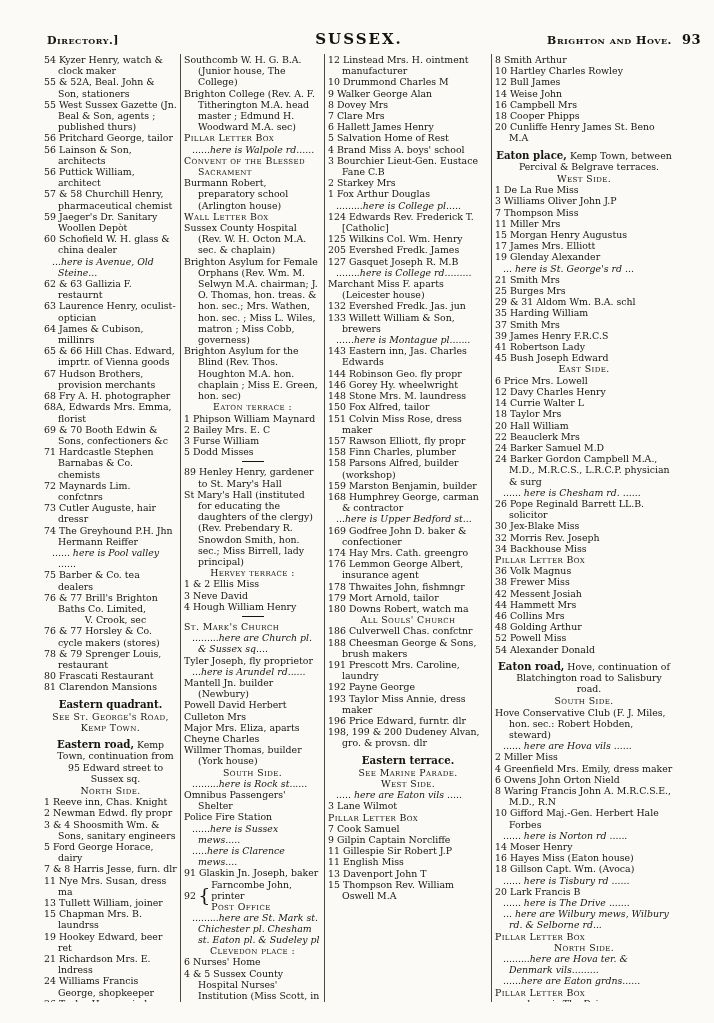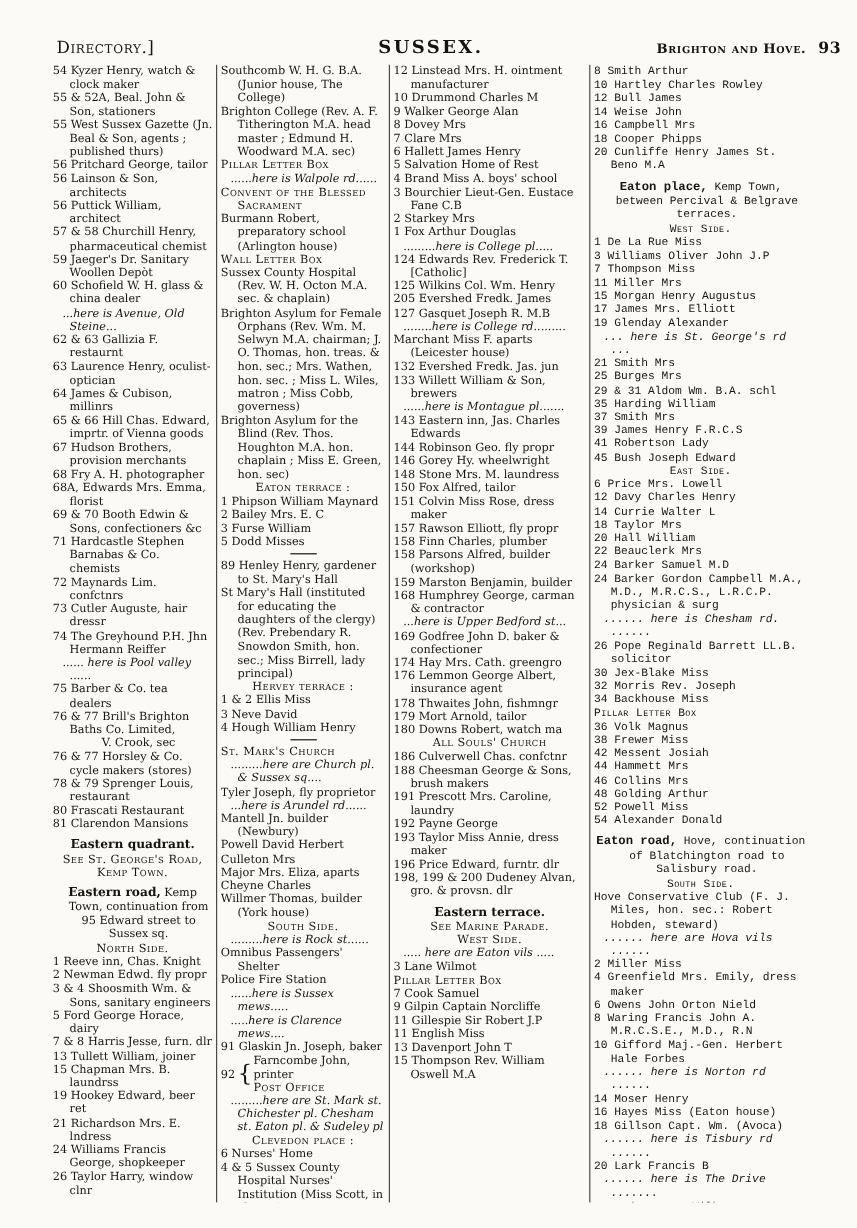--- a/index.html
+++ b/index.html
@@ -3,27 +3,27 @@
 <meta charset="utf-8">
 <style>
   html,body{margin:0;padding:0;}
   body{
     width:714px;height:1023px;background:#fbfaf6;color:#17140f;
     font-family:"DejaVu Serif","Liberation Serif",serif;
     overflow:hidden;
   }
   .page{padding:30px 10px 0 44px;}
   .hdr{display:flex;align-items:baseline;width:654px;margin:0 auto 6px auto;}
-  .hleft{font-variant:small-caps;font-weight:normal;font-size:14px;letter-spacing:.5px;width:170px;}
+  .hleft{font-variant:small-caps;font-weight:bold;font-size:11px;letter-spacing:.5px;width:170px;}
   .hcenter{flex:1;text-align:center;font-size:15px;letter-spacing:2px;font-weight:bold;}
   .hright{width:200px;text-align:right;font-variant:small-caps;font-weight:bold;font-size:11px;letter-spacing:.5px;}
   .hpage{font-size:13px;font-weight:bold;margin-left:10px;font-variant:normal;}
   #cols{display:flex;align-items:stretch;}
   .col{font-size:9.4px;line-height:11.2px;overflow:hidden;height:948px;}
-  .c1{width:133px;} .c2{width:137px;} .c3{width:160px;} .c4{width:178px;font-family:Liberation Mono, monospace;}
+  .c1{width:133px;} .c2{width:137px;} .c3{width:160px;} .c4{width:178px;}
   .vr{width:1px;background:#4e4a42;margin:0 3px;}
   .e{padding-left:14px;text-indent:-14px;}
   .i{font-style:italic;padding-left:14px;text-indent:-6px;}
   .sc{font-variant:small-caps;letter-spacing:.4px;}
   .c{text-align:center;padding-left:0;text-indent:0;}
   .hb{font-weight:bold;font-size:10.2px;margin-top:6px;margin-bottom:1px;}
   .hp{padding-left:10px;text-indent:-10px;margin-top:6px;margin-bottom:1px;text-align:center;}
   .hp b{font-size:10.2px;}
   .rl{width:22px;border-top:1px solid #17140f;margin:4px auto;}
   .r2{text-align:center;text-indent:0;padding-right:4px;}
@@ -76,20 +76,21 @@
         <div class="e"><span>81</span> Clarendon Mansions</div>
         <div class="c hb">Eastern quadrant.</div>
         <div class="c sc">See St. George's Road, Kemp Town.</div>
         <div class="hp"><b>Eastern road,</b> Kemp Town, continuation from 95 Edward street to Sussex sq.</div>
         <div class="c sc">North Side.</div>
         <div class="e"><span>1</span> Reeve inn, Chas. Knight</div>
         <div class="e"><span>2</span> Newman Edwd. fly propr</div>
         <div class="e"><span>3 &amp; 4</span> Shoosmith Wm. &amp; Sons, sanitary engineers</div>
         <div class="e"><span>5</span> Ford George Horace, dairy</div>
         <div class="e"><span>7 &amp; 8</span> Harris Jesse, furn. dlr</div>
+        <div class="e"><span>11</span> Nye Mrs. Susan, dress ma</div>
         <div class="e"><span>13</span> Tullett William, joiner</div>
         <div class="e"><span>15</span> Chapman Mrs. B. laundrss</div>
         <div class="e"><span>19</span> Hookey Edward, beer ret</div>
         <div class="e"><span>21</span> Richardson Mrs. E. lndress</div>
         <div class="e"><span>24</span> Williams Francis George, shopkeeper</div>
         <div class="e"><span>26</span> Taylor Harry, window clnr</div>
       </div>
       <div class="vr"></div>
       <div class="col c2">
         <div class="e">Southcomb W. H. G. B.A. (Junior house, The College)</div>

